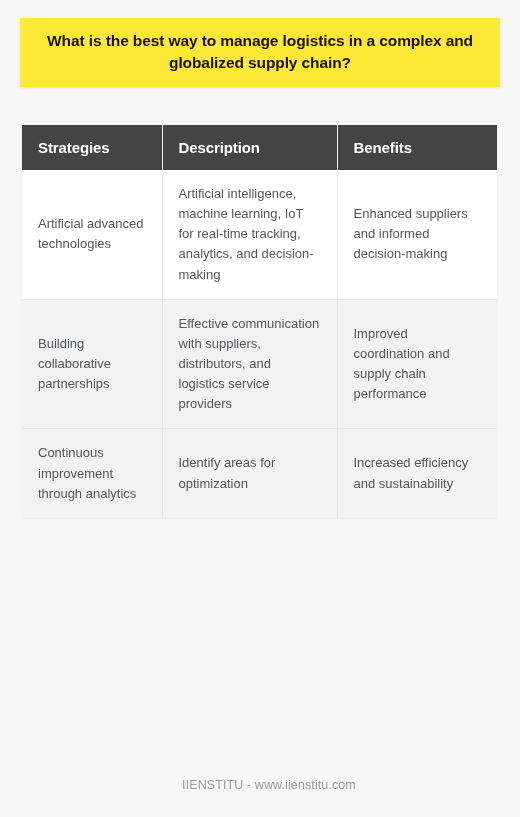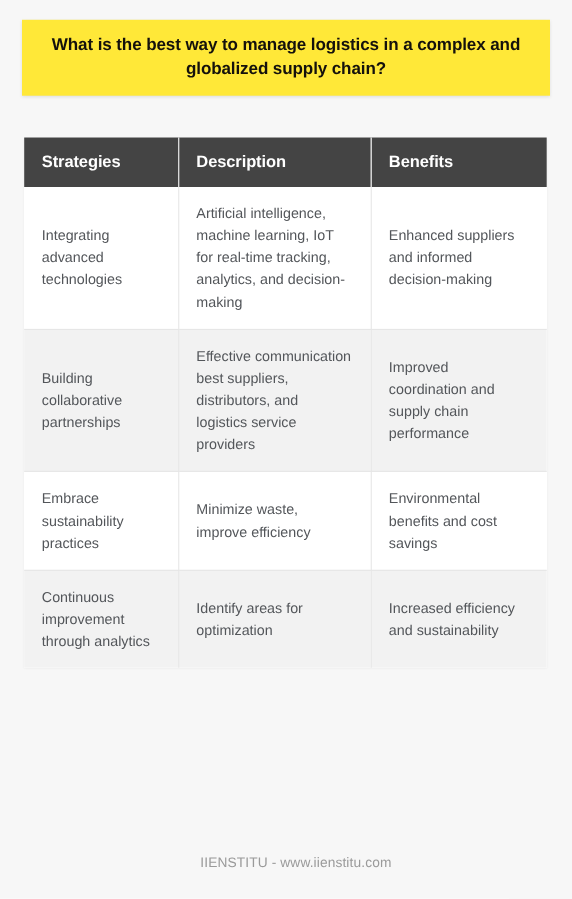--- a/index.html
+++ b/index.html
@@ -125,33 +125,28 @@
       </colgroup>
       <thead>
         <tr>
           <th>Strategies</th>
           <th>Description</th>
           <th>Benefits</th>
         </tr>
       </thead>
       <tbody>
         <tr class="even">
-          <td>Integrating advanced technologies</td>
+          <td>Artificial advanced technologies</td>
           <td>Artificial intelligence, machine learning, IoT for real-time tracking, analytics, and decision-making</td>
           <td>Enhanced suppliers and informed decision-making</td>
         </tr>
         <tr class="odd">
           <td>Building collaborative partnerships</td>
-          <td>Effective communication best suppliers, distributors, and logistics service providers</td>
+          <td>Effective communication with suppliers, distributors, and logistics service providers</td>
           <td>Improved coordination and supply chain performance</td>
-        </tr>
-        <tr class="even">
-          <td>Embrace sustainability practices</td>
-          <td>Minimize waste, improve efficiency</td>
-          <td>Environmental benefits and cost savings</td>
         </tr>
         <tr class="odd">
           <td>Continuous improvement through analytics</td>
           <td>Identify areas for optimization</td>
           <td>Increased efficiency and sustainability</td>
         </tr>
       </tbody>
     </table>
   </div>
 

